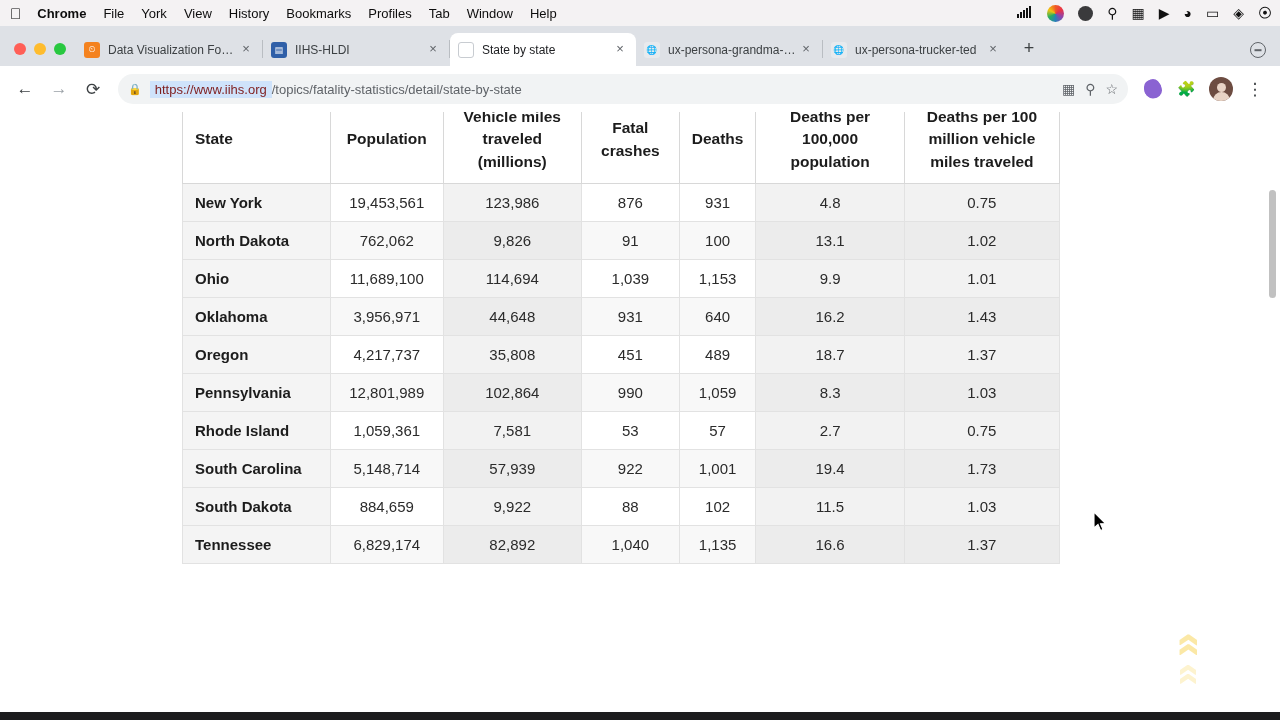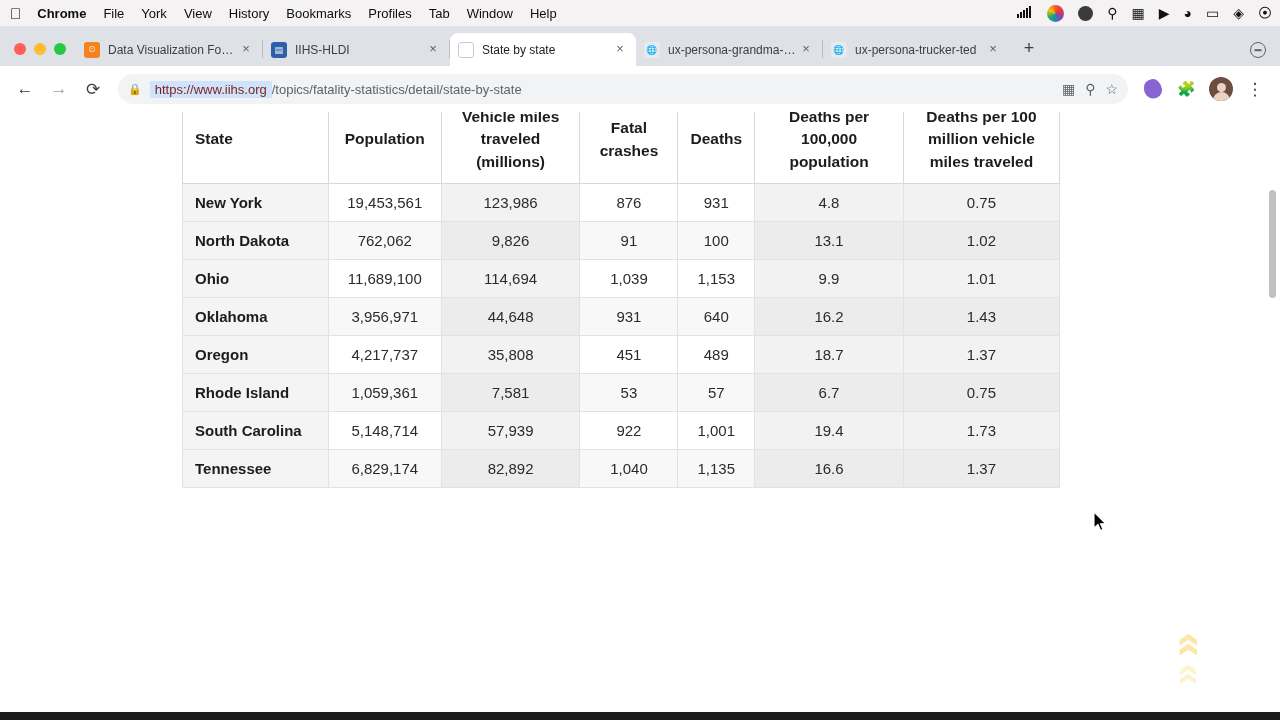--- a/index.html
+++ b/index.html
@@ -567,38 +567,56 @@
               <tr>
                 <td class="state">Oregon</td>
                 <td>4,217,737</td>
                 <td class="shade">35,808</td>
                 <td>451</td>
                 <td>489</td>
                 <td class="shade">18.7</td>
                 <td class="shade">1.37</td>
               </tr>
               <tr>
+                <td class="state">Pennsylvania</td>
+                <td>12,801,989</td>
+                <td class="shade">102,864</td>
+                <td>990</td>
+                <td>1,059</td>
+                <td class="shade">8.3</td>
+                <td class="shade">1.03</td>
+              </tr>
+              <tr>
                 <td class="state">Rhode Island</td>
                 <td>1,059,361</td>
                 <td class="shade">7,581</td>
                 <td>53</td>
                 <td>57</td>
-                <td class="shade">6.7</td>
+                <td class="shade">2.7</td>
                 <td class="shade">0.75</td>
               </tr>
               <tr>
                 <td class="state">South Carolina</td>
                 <td>5,148,714</td>
                 <td class="shade">57,939</td>
                 <td>922</td>
                 <td>1,001</td>
                 <td class="shade">19.4</td>
                 <td class="shade">1.73</td>
               </tr>
               <tr>
+                <td class="state">South Dakota</td>
+                <td>884,659</td>
+                <td class="shade">9,922</td>
+                <td>88</td>
+                <td>102</td>
+                <td class="shade">11.5</td>
+                <td class="shade">1.03</td>
+              </tr>
+              <tr>
                 <td class="state">Tennessee</td>
                 <td>6,829,174</td>
                 <td class="shade">82,892</td>
                 <td>1,040</td>
                 <td>1,135</td>
                 <td class="shade">16.6</td>
                 <td class="shade">1.37</td>
               </tr>
             </tbody>
         </table>

